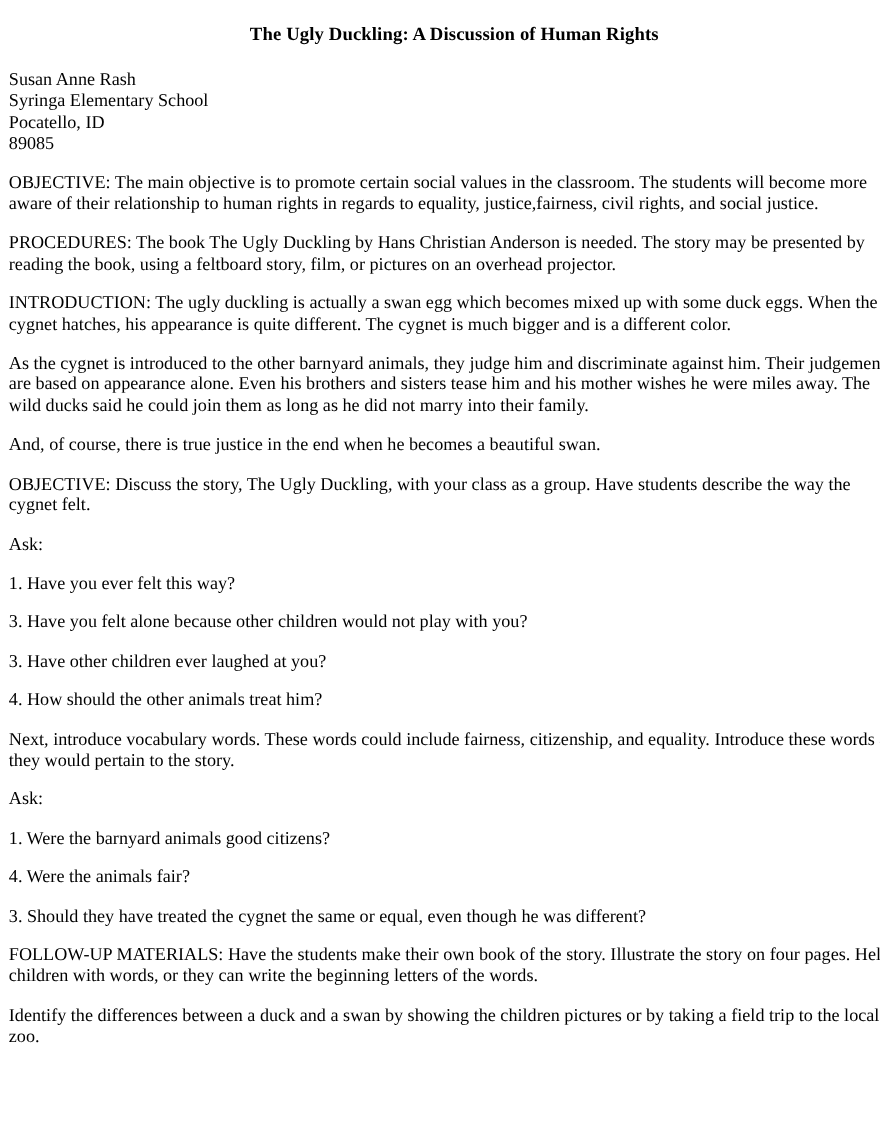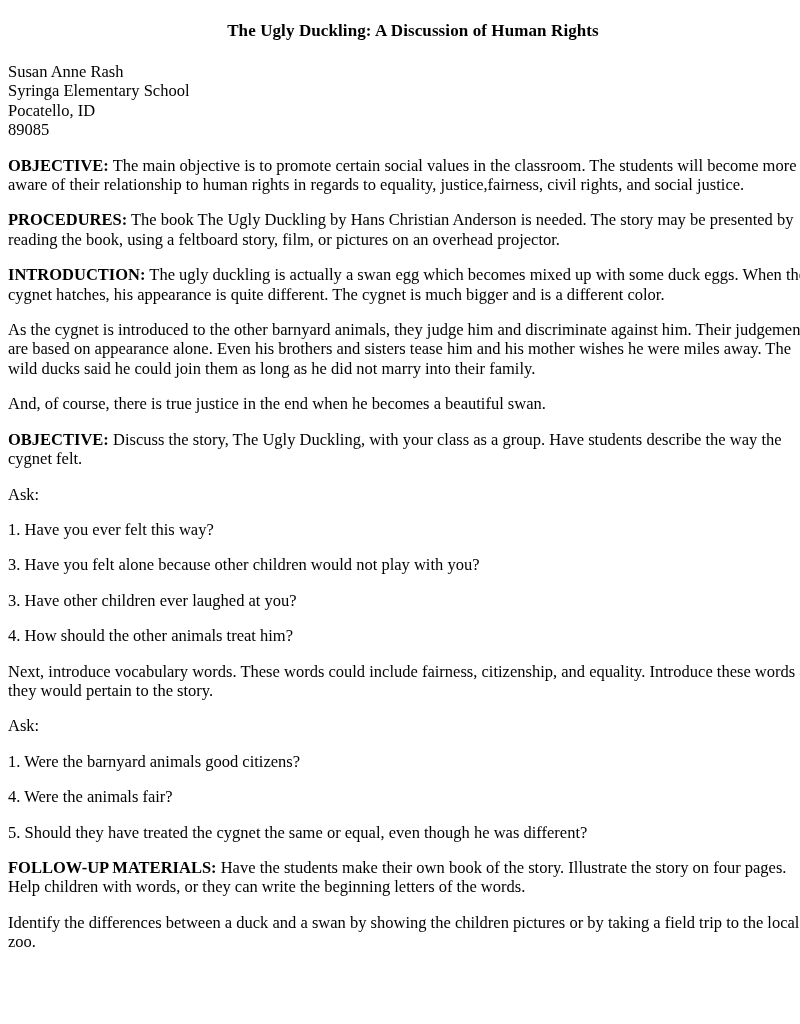--- a/index.html
+++ b/index.html
@@ -38,21 +38,21 @@
     white-space: pre;
   }
   p.para {
     font-size: 16.5px;
     line-height: 19.4px;
     margin: 16px 0 0 0;
     padding: 0;
     white-space: normal;
   }
   p.para .label {
-    font-weight: bold;
+    font-weight: normal;
   }
 </style>
 </head>
 <body>
 
 <div class="page">
 
   <h1 class="doc-title">The Ugly Duckling: A Discussion of Human Rights</h1>
 
   <div class="address-block">
@@ -71,18 +71,18 @@
       <p class="para"><span class="label">OBJECTIVE:</span><span class="body-text"> Discuss the story, The Ugly Duckling, with your class as a group. Have students describe the way the cygnet felt.</span></p>
       <p class="para"><span class="body-text">Ask:</span></p>
       <p class="para"><span class="body-text">1. Have you ever felt this way?</span></p>
       <p class="para"><span class="body-text">3. Have you felt alone because other children would not play with you?</span></p>
       <p class="para"><span class="body-text">3. Have other children ever laughed at you?</span></p>
       <p class="para"><span class="body-text">4. How should the other animals treat him?</span></p>
       <p class="para"><span class="body-text">Next, introduce vocabulary words. These words could include fairness, citizenship, and equality. Introduce these words as they would pertain to the story.</span></p>
       <p class="para"><span class="body-text">Ask:</span></p>
       <p class="para"><span class="body-text">1. Were the barnyard animals good citizens?</span></p>
       <p class="para"><span class="body-text">4. Were the animals fair?</span></p>
-      <p class="para"><span class="body-text">5. Should they have treated the cygnet the same or equal, even though he was different?</span></p>
+      <p class="para"><span class="body-text">3. Should they have treated the cygnet the same or equal, even though he was different?</span></p>
       <p class="para"><span class="label">FOLLOW-UP MATERIALS:</span><span class="body-text"> Have the students make their own book of the story. Illustrate the story on four pages. Help children with words, or they can write the beginning letters of the words.</span></p>
       <p class="para"><span class="body-text">Identify the differences between a duck and a swan by showing the children pictures or by taking a field trip to the local zoo.</span></p>
     </div>
 
 </div>
 
 </body></html>

